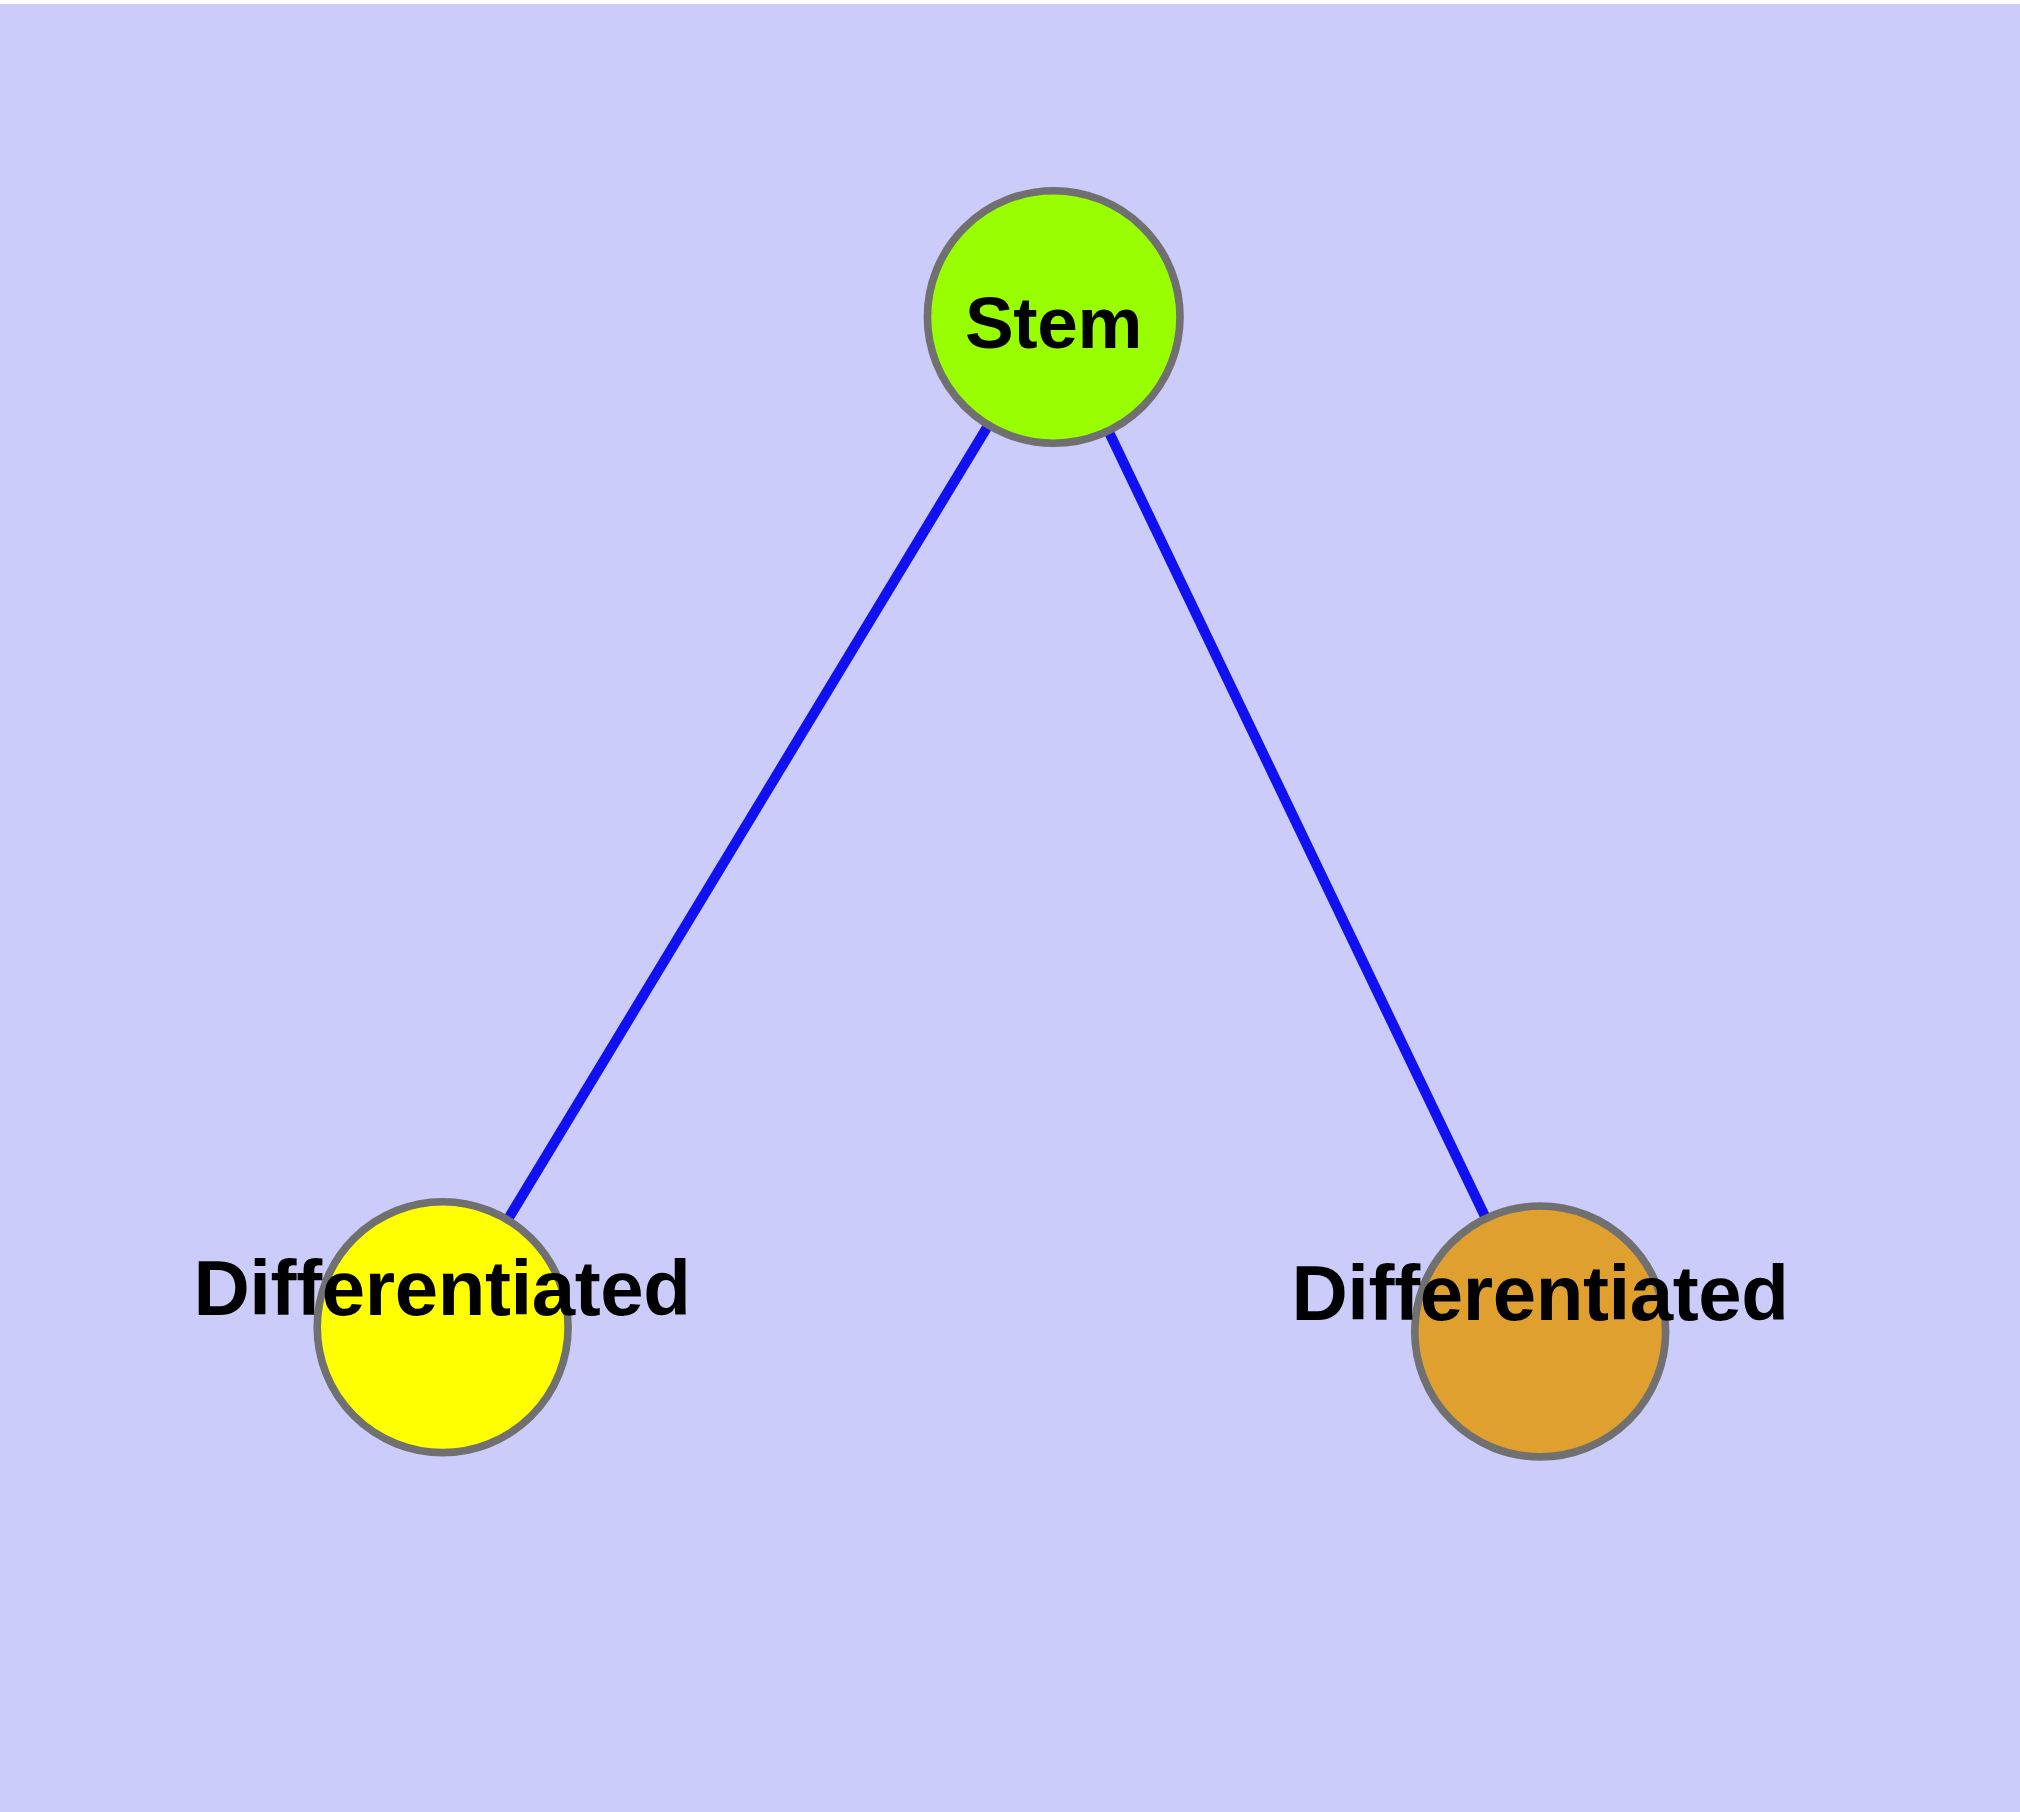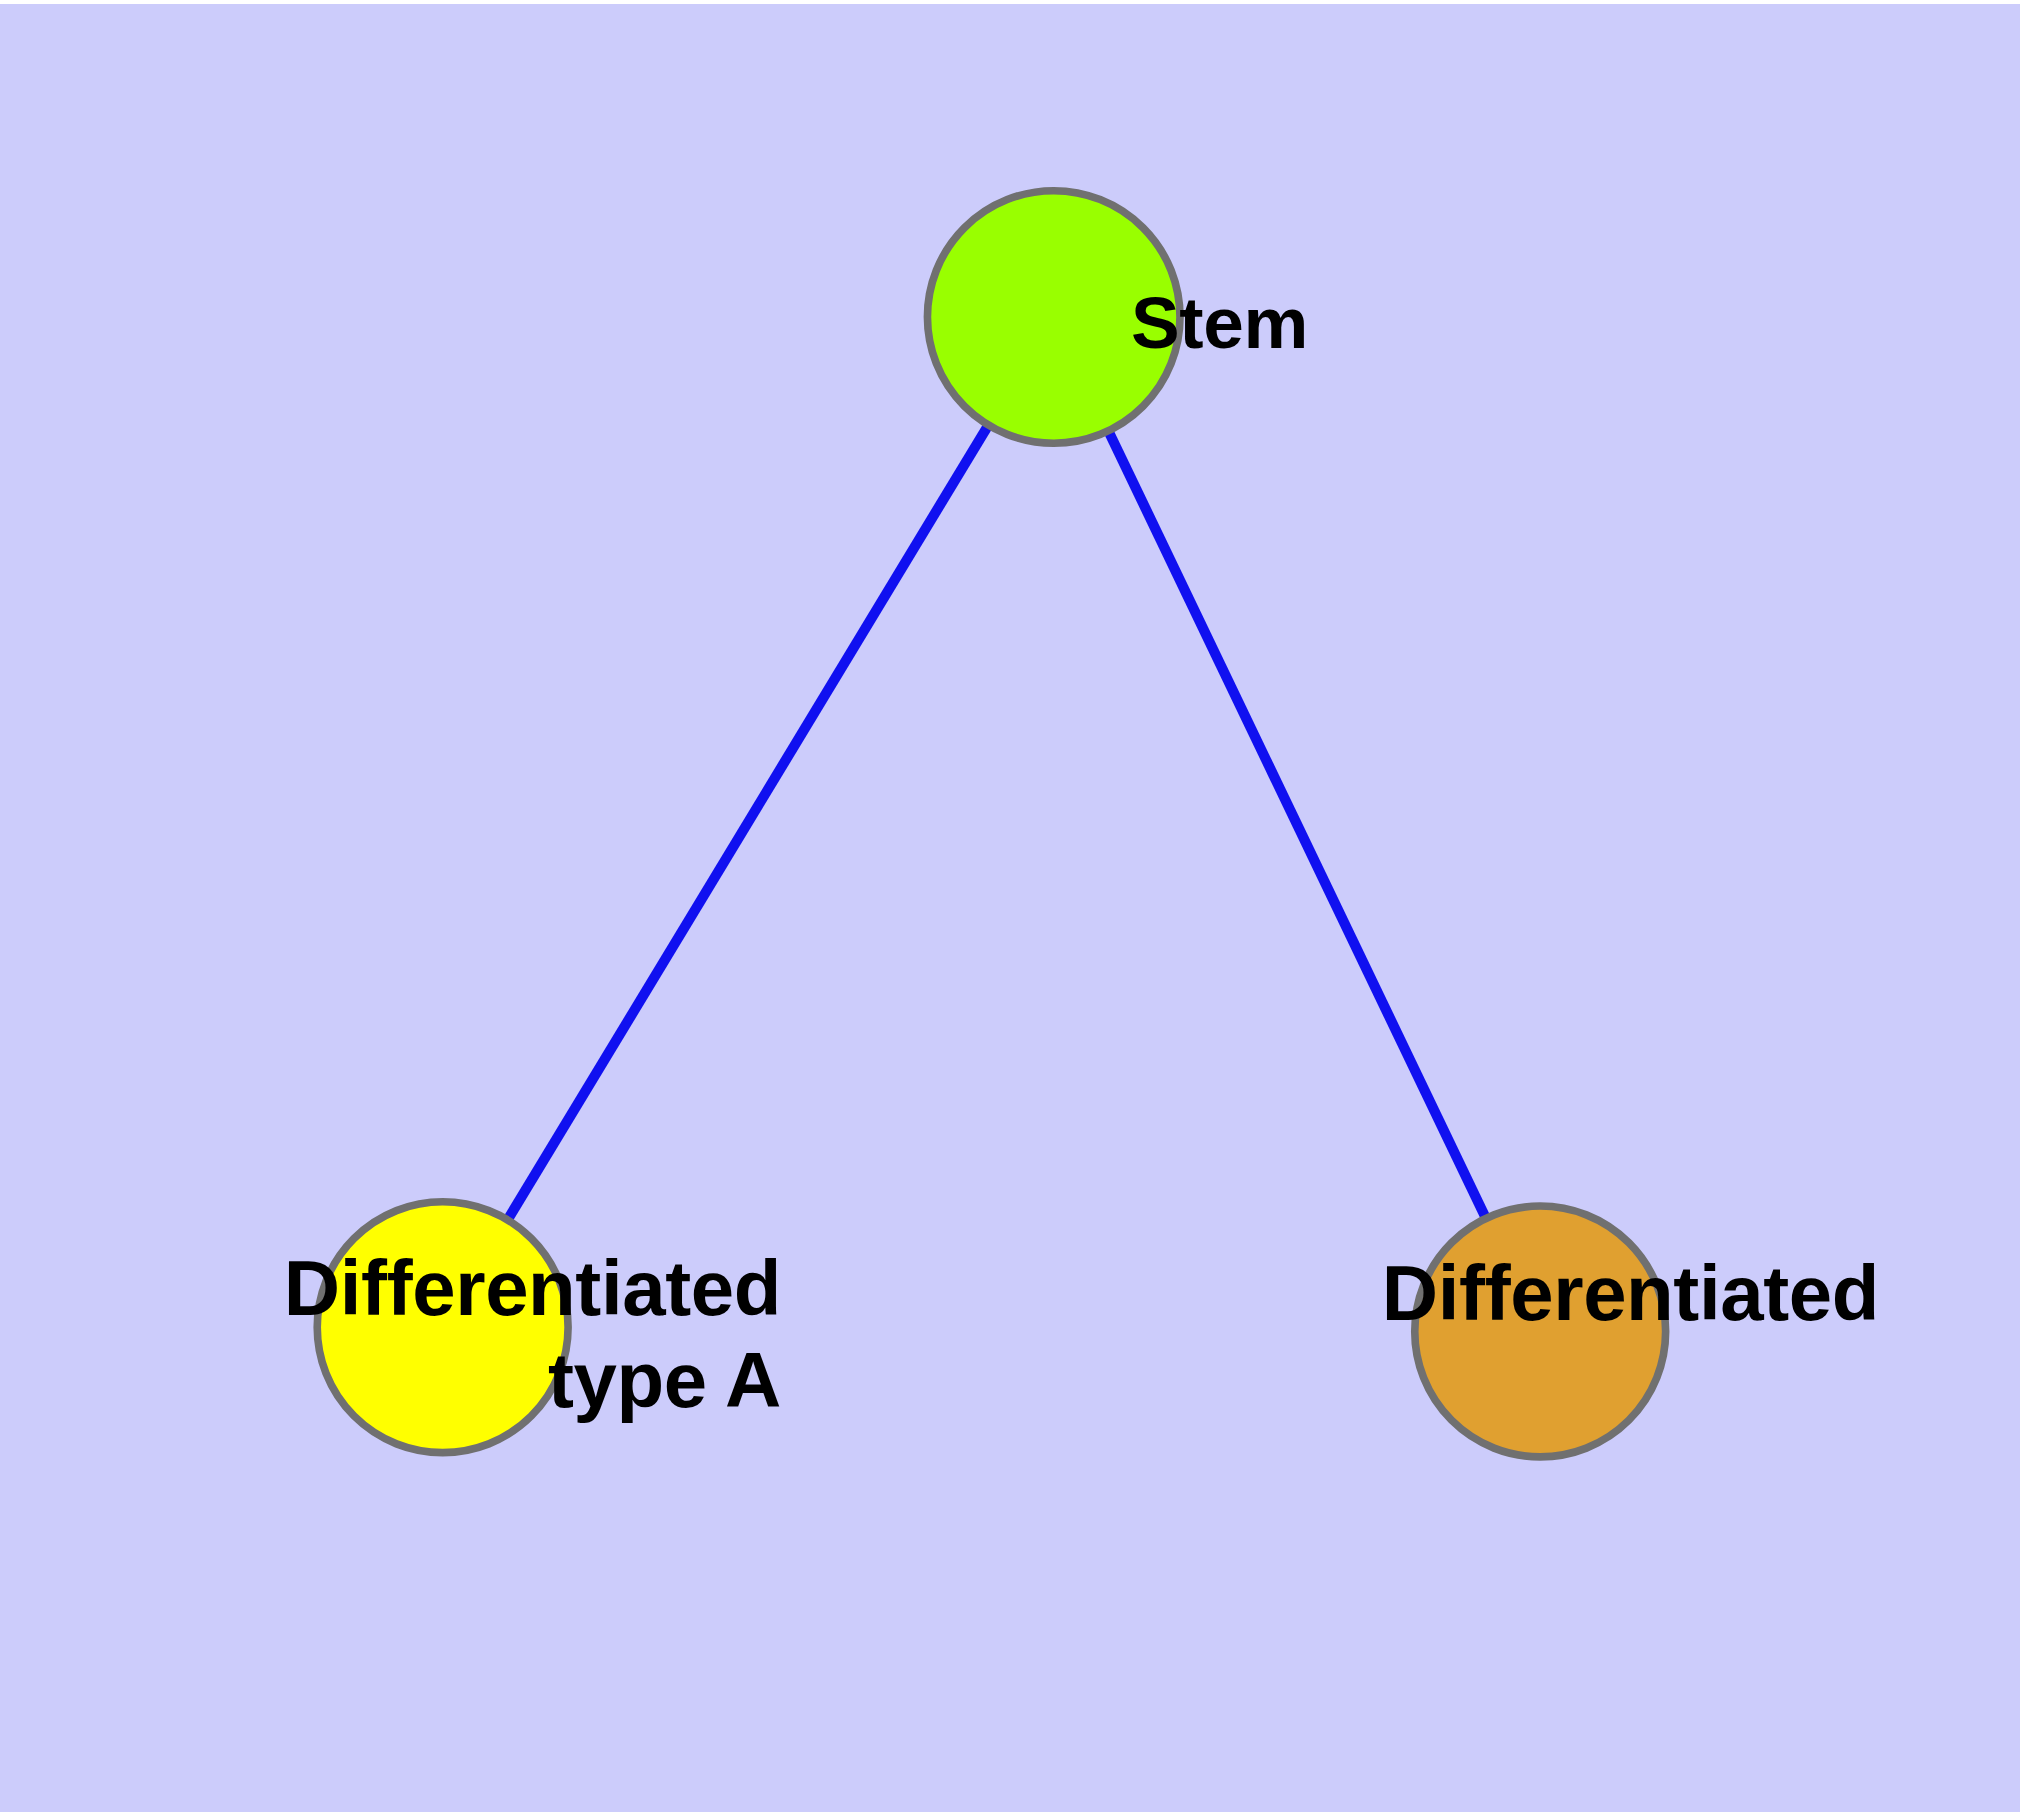--- a/index.html
+++ b/index.html
@@ -32,21 +32,21 @@
     position: absolute;
     left: 0;
     top: 0;
     width: 2021px;
     height: 1812px;
   }
   .node-label {
     position: absolute;
     color: #000000;
     font-weight: bold;
-    text-align: right;
+    text-align: center;
     white-space: pre;
     line-height: 1.18;
     letter-spacing: -0.4px;
     pointer-events: none;
   }
   .label-stem {
     font-size: 73px;
     left: 799px;
     top: 280px;
     width: 509px;
@@ -78,18 +78,18 @@
     </g>
     <g>
       <circle cx="1243" cy="374" r="149" fill="#99ff00" stroke="#707070" stroke-width="9"></circle>
       <circle cx="522" cy="1566" r="148" fill="#ffff00" stroke="#707070" stroke-width="9"></circle>
       <circle cx="1817" cy="1571" r="148" fill="#e0a030" stroke="#707070" stroke-width="9"></circle>
     </g>
   </svg>
 
   <div class="node-label label-stem">Stem</div>
 
-  <div class="node-label label-a"><span>Differentiated</span><br><span>type A</span></div>
+  <div class="node-label label-a"><span>Differentiated</span><br></div>
 
   <div class="node-label label-b"><span>Differentiated</span><br></div>
 
 </div>
 
 
 </body></html>

